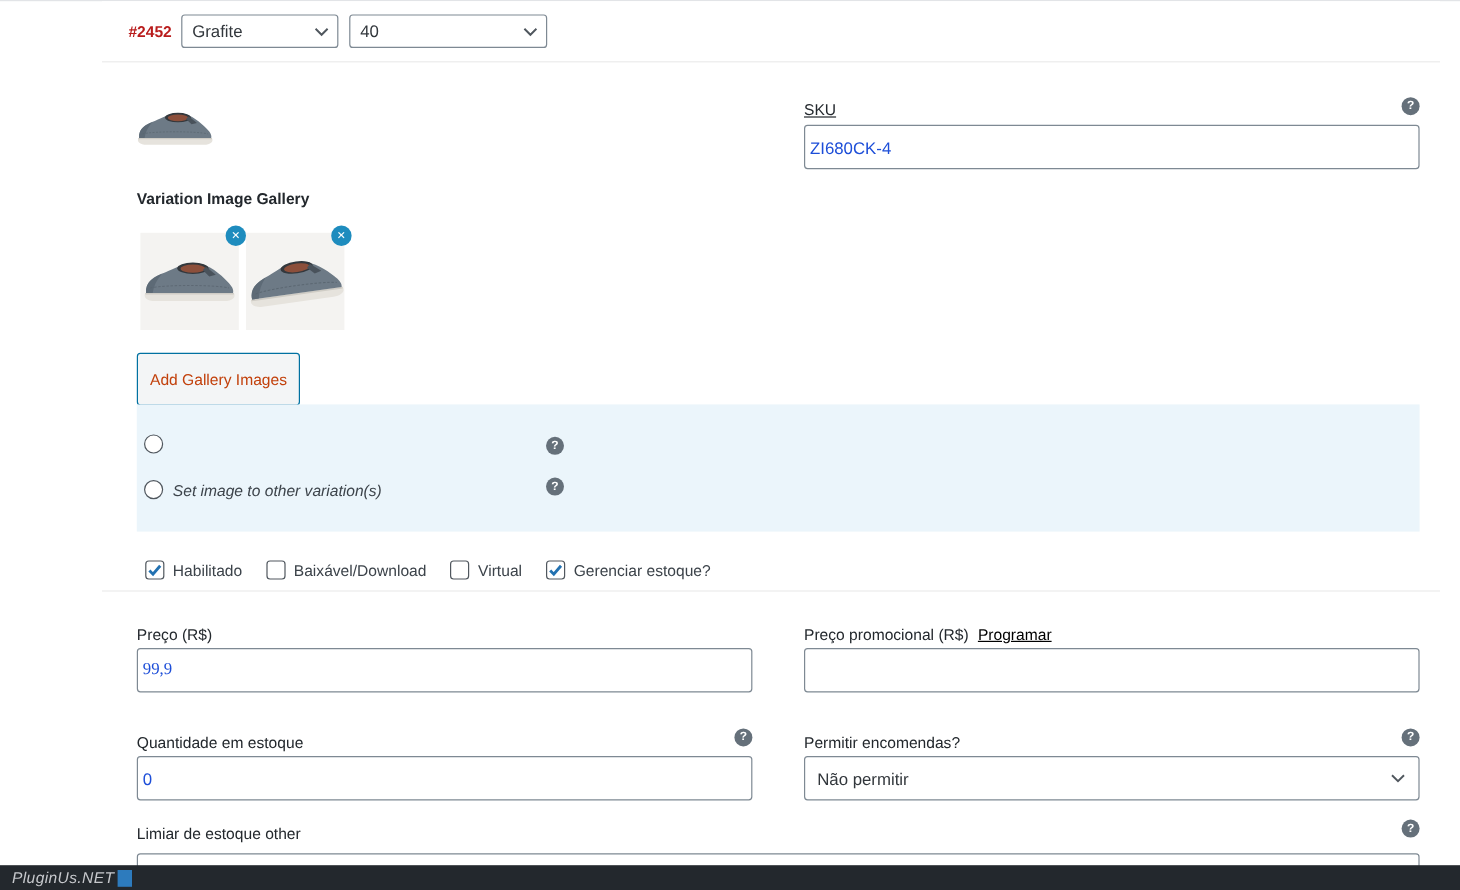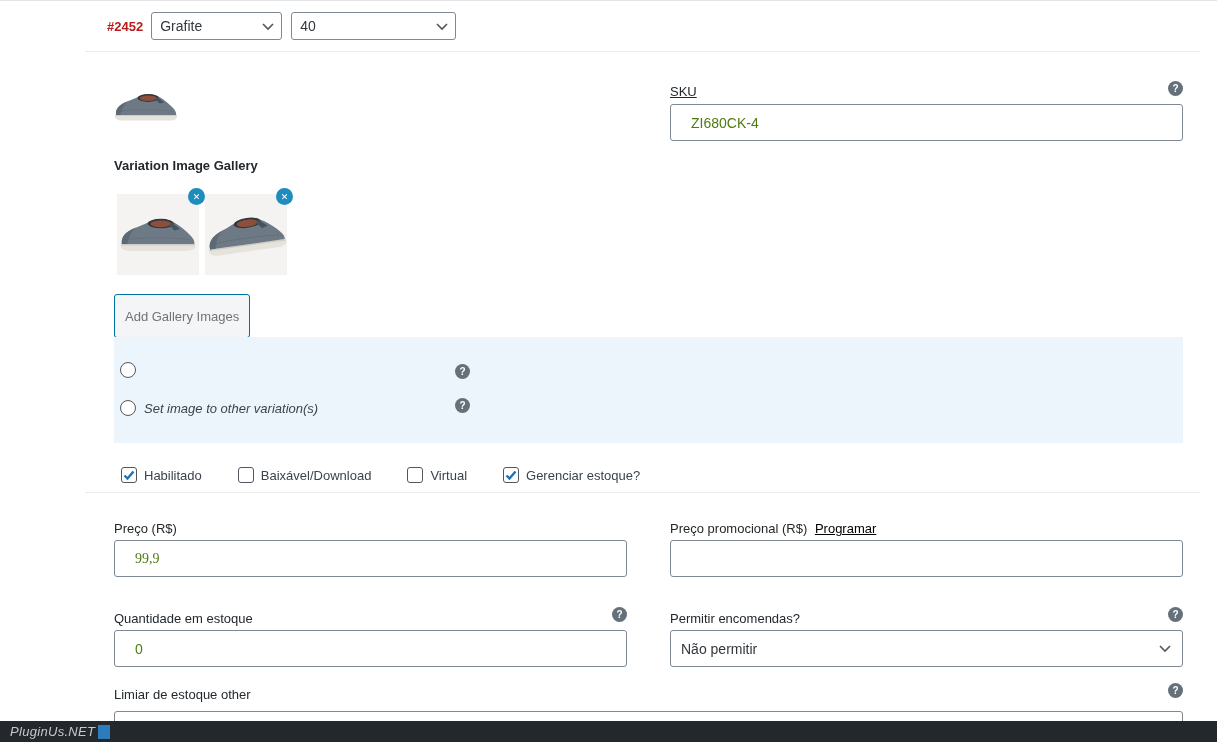--- a/index.html
+++ b/index.html
@@ -15,44 +15,44 @@
   .select-wrap .chev { position: absolute; right: 7px; top: 8px; pointer-events: none; }
   .sel-color { margin-left: 8px; } .sel-color select { width: 131px; }
   .sel-size  { margin-left: 9px; } .sel-size select  { width: 165px; }
 
   
   .variation-image { position: absolute; left: 112px; top: 79px; width: 68px; height: 56px; cursor: pointer; }
   .variation-image svg { width: 100%; height: 100%; }
   .sku-label { position: absolute; left: 670px; top: 84px; font-size: 13px; color: #23282d; text-decoration: underline; }
   .help-icon { position: absolute; width: 15px; height: 15px; border-radius: 50%; background: #65707a; color: #fff; font-size: 10px; font-weight: 700; line-height: 15px; text-align: center; cursor: help; }
   .sku-help { left: 1168px; top: 81px; }
-  .text-input { border: 1px solid #7e8993; border-radius: 3px; background: #fff; font-size: 14px; color: #4d7c0f; padding: 0 20px; font-family: inherit; }
+  .text-input { border: 1px solid #7e8993; border-radius: 3px; background: #fff; font-size: 14px; color: #1d4ed8; padding: 0 4px; font-family: inherit; }
   .sku-input { position: absolute; left: 670px; top: 104px; width: 513px; height: 37px; }
 
   
   .gallery-title { position: absolute; left: 114px; top: 158px; font-weight: 700; font-size: 13px; color: #23282d; }
   .gallery-thumb { position: absolute; top: 194px; width: 82px; height: 81px; background: #f4f3f1; cursor: pointer; }
   .thumb-1 { left: 117px; } .thumb-2 { left: 205px; }
   .gallery-thumb svg.shoe { width: 100%; height: 100%; }
   .thumb-2 svg.shoe { transform: rotate(-8deg) scale(1.04); }
   .remove-btn { position: absolute; top: -6px; right: -6px; width: 17px; height: 17px; border-radius: 50%; background: #1e8cbe; color: #fff; font-size: 9px; font-weight: 700; display: flex; align-items: center; justify-content: center; cursor: pointer; }
-  .add-gallery-btn { position: absolute; left: 114px; top: 294px; height: 44px; padding: 0 10px; background: #f3f5f6; border: 1px solid #0071a1; border-radius: 3px; color: #737373; font-size: 13px; font-family: inherit; cursor: pointer; }
+  .add-gallery-btn { position: absolute; left: 114px; top: 294px; height: 44px; padding: 0 10px; background: #f3f5f6; border: 1px solid #0071a1; border-radius: 3px; color: #c2410c; font-size: 13px; font-family: inherit; cursor: pointer; }
 
   
   .info-box { position: absolute; left: 114px; top: 337px; width: 1069px; height: 106px; background: #ebf5fb; }
   .radio-row { position: absolute; display: flex; align-items: center; }
   .radio-row.r1 { left: 120px; top: 362px; }
   .radio-row.r2 { left: 120px; top: 400px; font-style: italic; }
   .radio { width: 16px; height: 16px; border-radius: 50%; border: 1px solid #50575e; background: #fff; margin-right: 8px; flex: none; cursor: pointer; }
   .radio-label { font-size: 13px; color: #3c434a; }
   .radio1-help { left: 455px; top: 364px; }
   .radio2-help { left: 455px; top: 398px; }
 
   
-  .toggles-row { position: absolute; left: 121px; top: 467px; display: flex; align-items: center; gap: 16px; }
+  .toggles-row { position: absolute; left: 121px; top: 467px; display: flex; align-items: center; }
   .toggle { display: flex; align-items: center; margin-right: 20px; cursor: pointer; }
   .checkbox { width: 16px; height: 16px; border: 1px solid #50575e; border-radius: 3px; background: #fff; margin-right: 7px; flex: none; display: flex; align-items: center; justify-content: center; cursor: pointer; }
   .checkbox .check { visibility: hidden; }
   .checkbox.checked .check { visibility: visible; }
   .toggle-label { font-size: 13px; color: #3c434a; }
   .divider { position: absolute; left: 85px; top: 492px; width: 1115px; height: 1px; background: #ececec; }
 
   
   .field-label { position: absolute; font-size: 13px; color: #23282d; }
   .lbl-price { left: 114px; top: 521px; }

